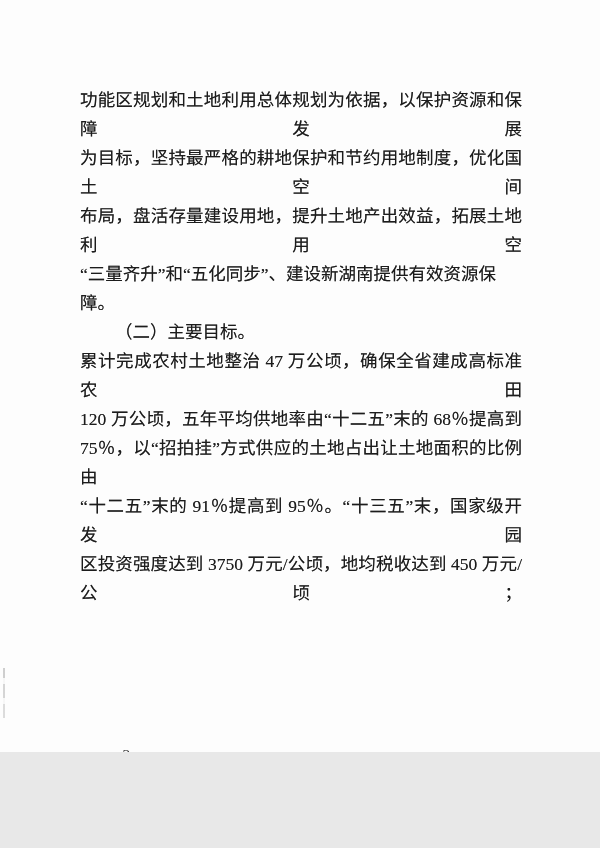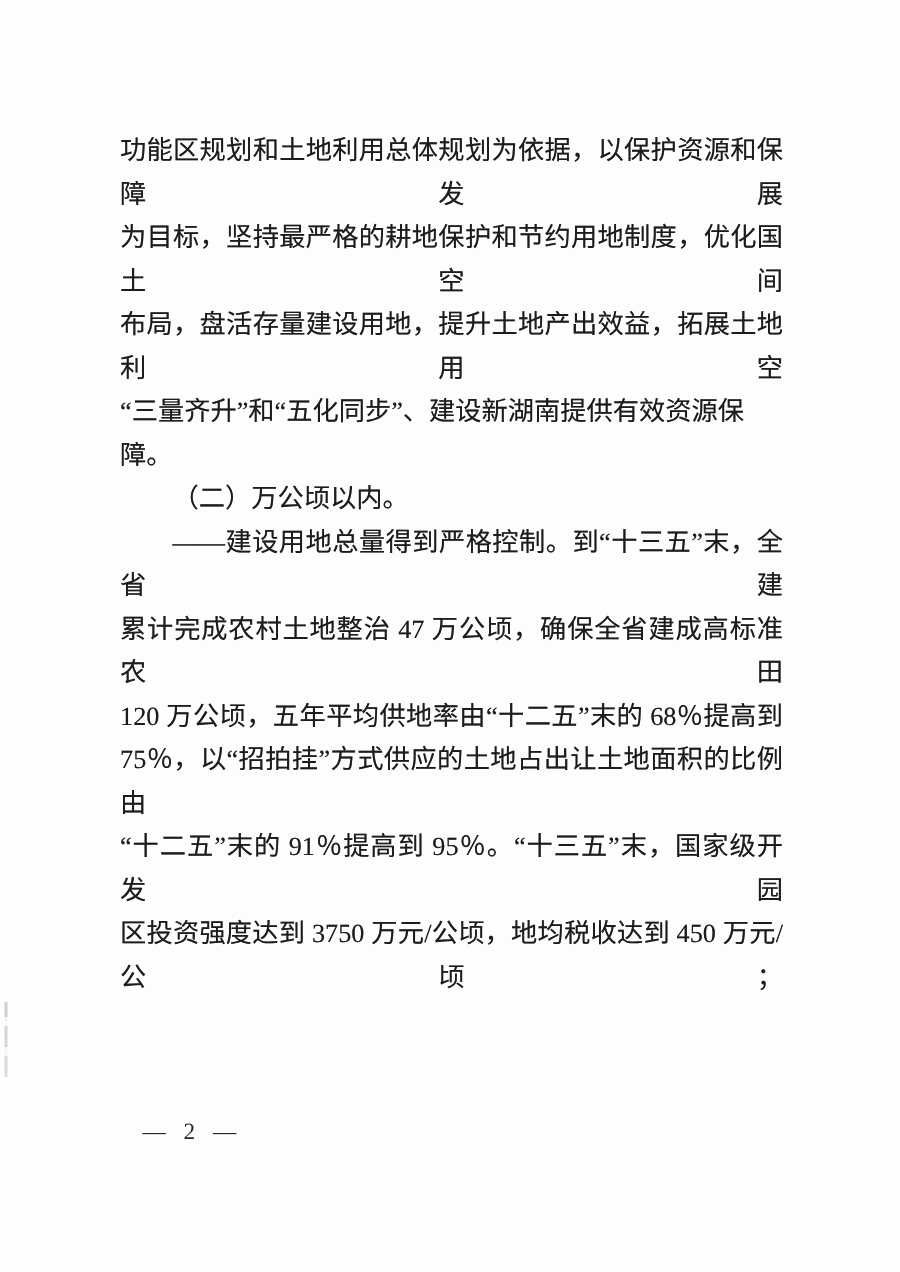--- a/index.html
+++ b/index.html
@@ -3,21 +3,21 @@
 <meta charset="utf-8">
 <style>
   html, body {
     margin: 0;
     padding: 0;
     background: #e8e8e8;
   }
   .page {
     position: relative;
     width: 600px;
-    height: 848px;
+    height: 752px;
     background: #fdfdfd;
     overflow: hidden;
     font-family: "Liberation Serif", serif;
   }
   .text-block {
     position: absolute;
     left: 80px;
     top: 86px;
     width: 442px;
     font-size: 17.5px;
@@ -64,22 +64,21 @@
 </style>
 </head>
 <body>
 
 <div class="page">
   <div class="text-block">
       <div class="line stretch">功能区规划和土地利用总体规划为依据，以保护资源和保障发展</div>
       <div class="line stretch">为目标，坚持最严格的耕地保护和节约用地制度，优化国土空间</div>
       <div class="line stretch">布局，盘活存量建设用地，提升土地产出效益，拓展土地利用空</div>
       <div class="line">“三量齐升”和“五化同步”、建设新湖南提供有效资源保障。</div>
-      <div class="line indent">（二）万公顷以内。</div>
-      <div class="line stretch indent">——建设用地总量得到严格控制。到“十三五”末，全省建</div>
+      <div class="line indent">（二）主要目标。</div>
       <div class="line stretch">累计完成农村土地整治 47 万公顷，确保全省建成高标准农田</div>
       <div class="line stretch">120 万公顷，五年平均供地率由“十二五”末的 68％提高到</div>
       <div class="line stretch">75％，以“招拍挂”方式供应的土地占出让土地面积的比例由</div>
       <div class="line stretch">“十二五”末的 91％提高到 95％。“十三五”末，国家级开发园</div>
       <div class="line stretch">区投资强度达到 3750 万元/公顷，地均税收达到 450 万元/公顷；</div>
     </div>
   <div class="page-number">— 2 —</div>
   <div class="edge-artifact"></div>
 </div>
 

